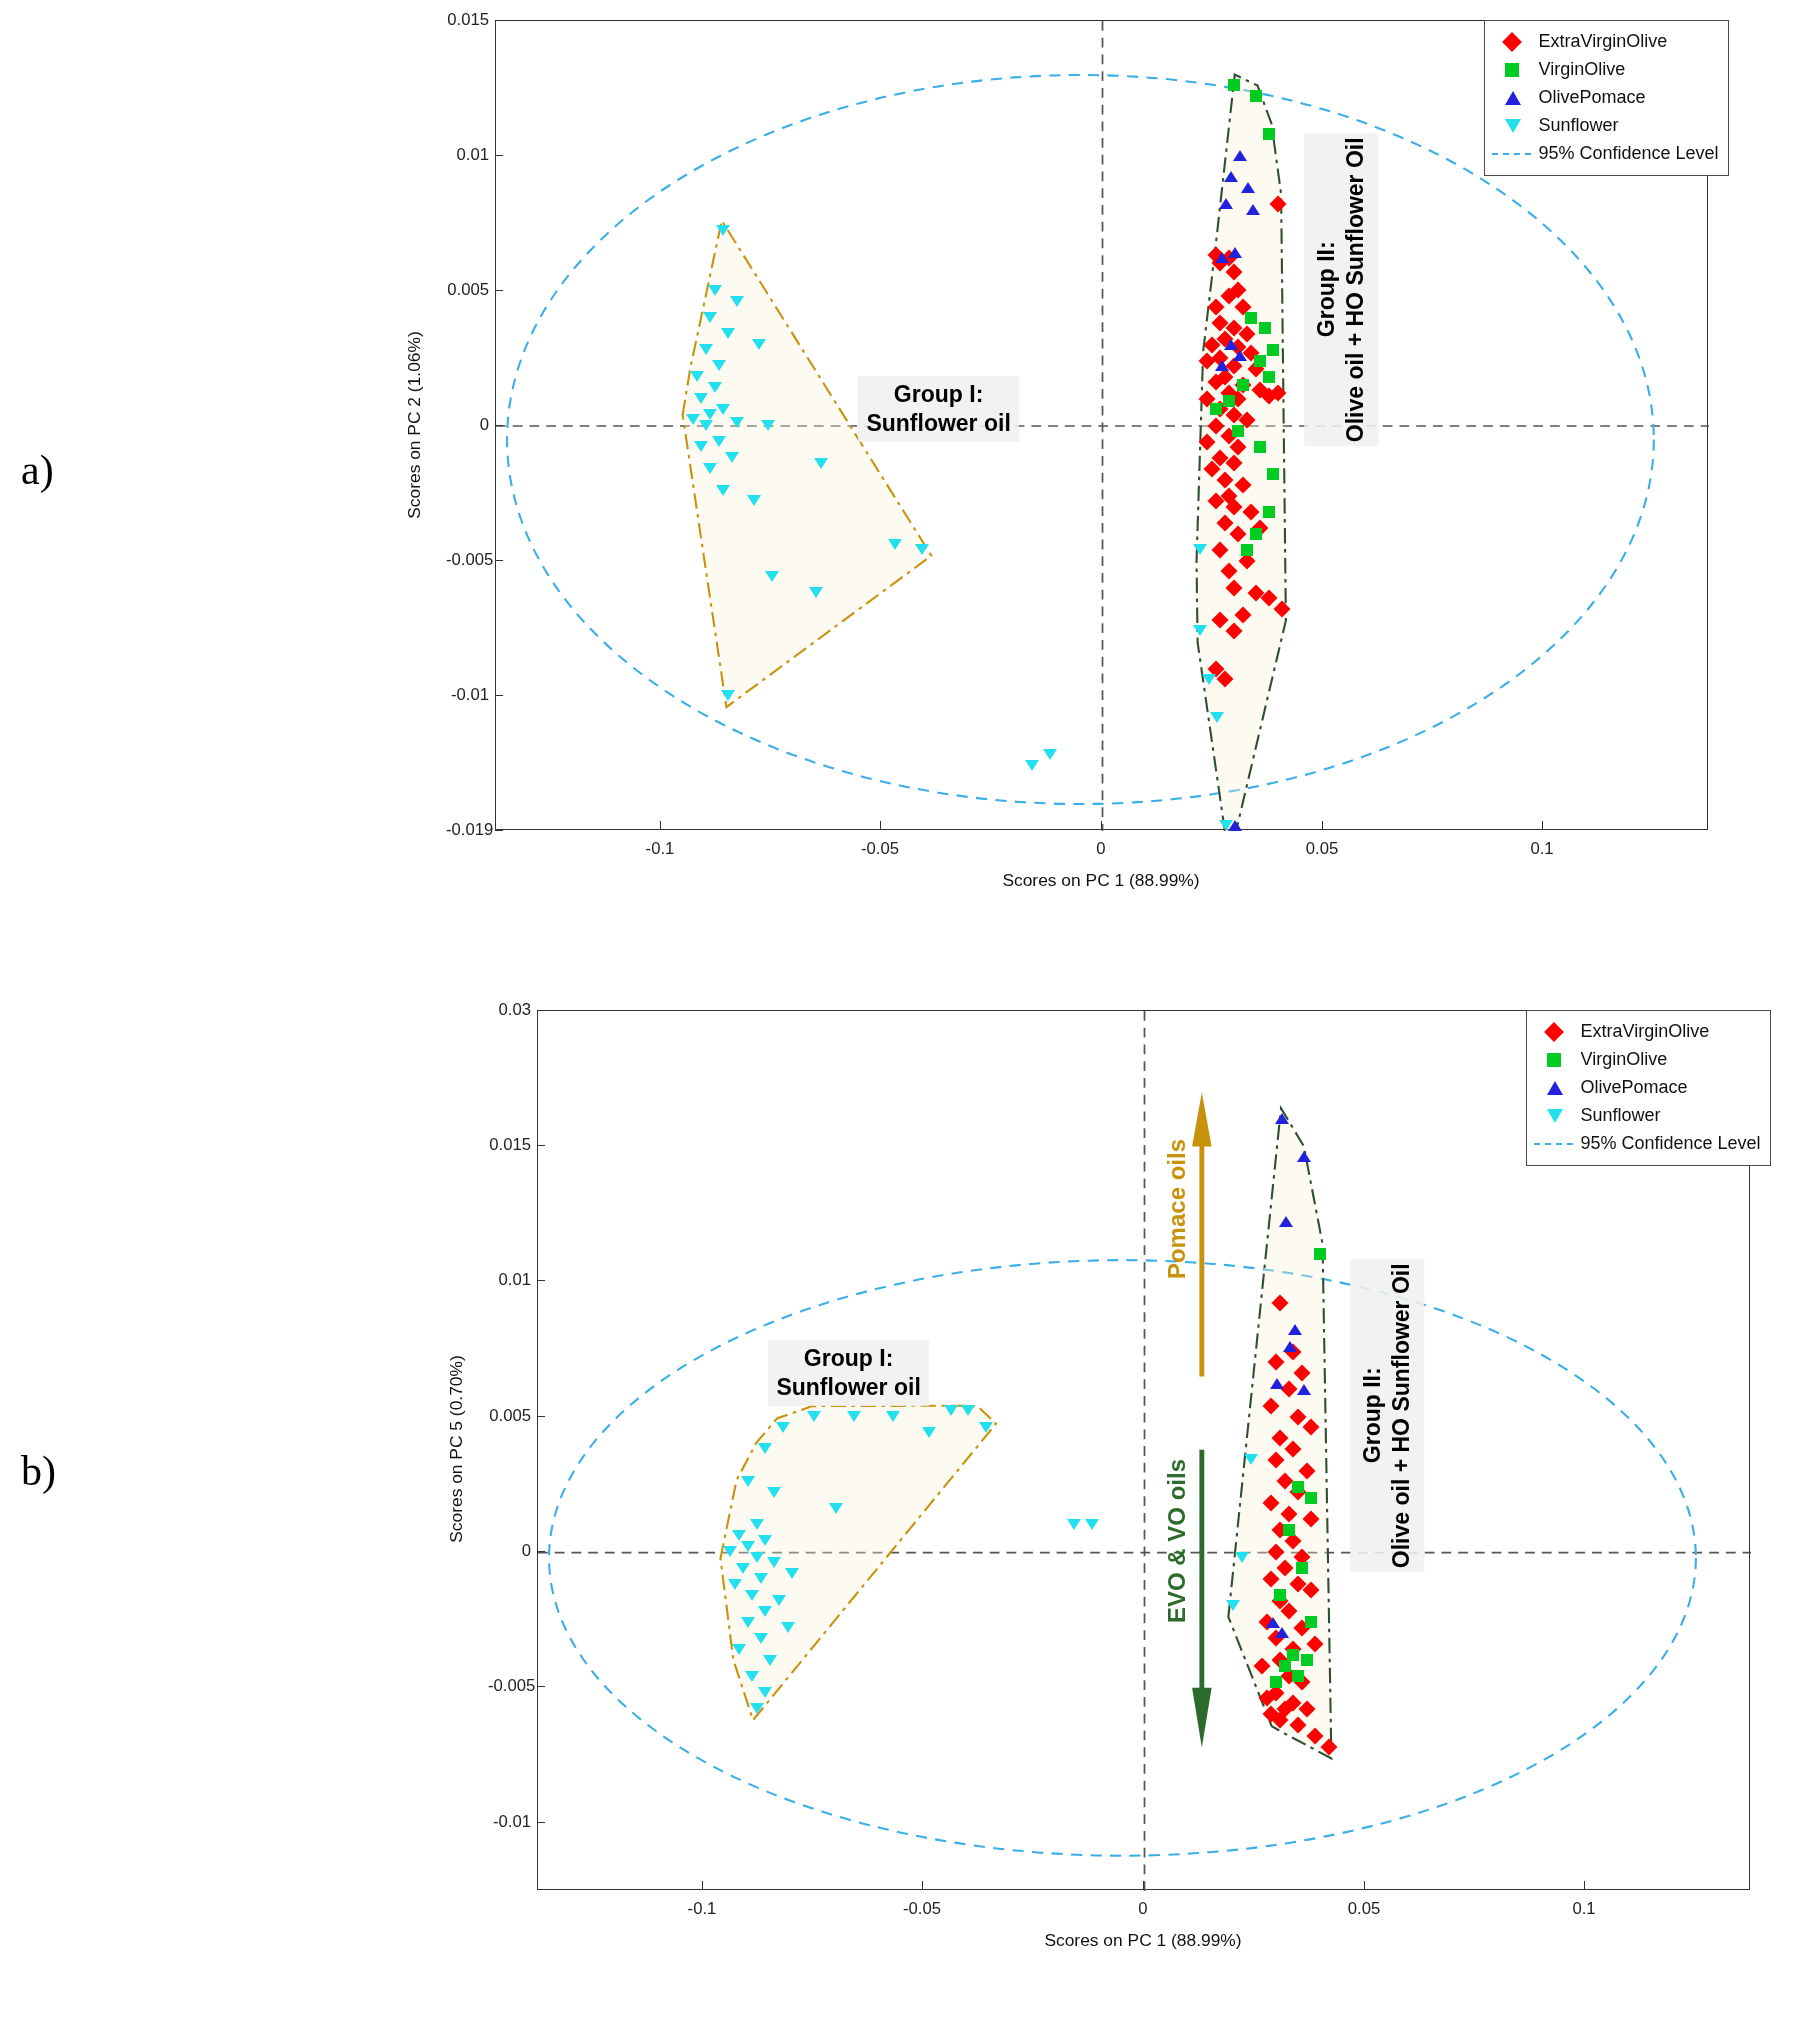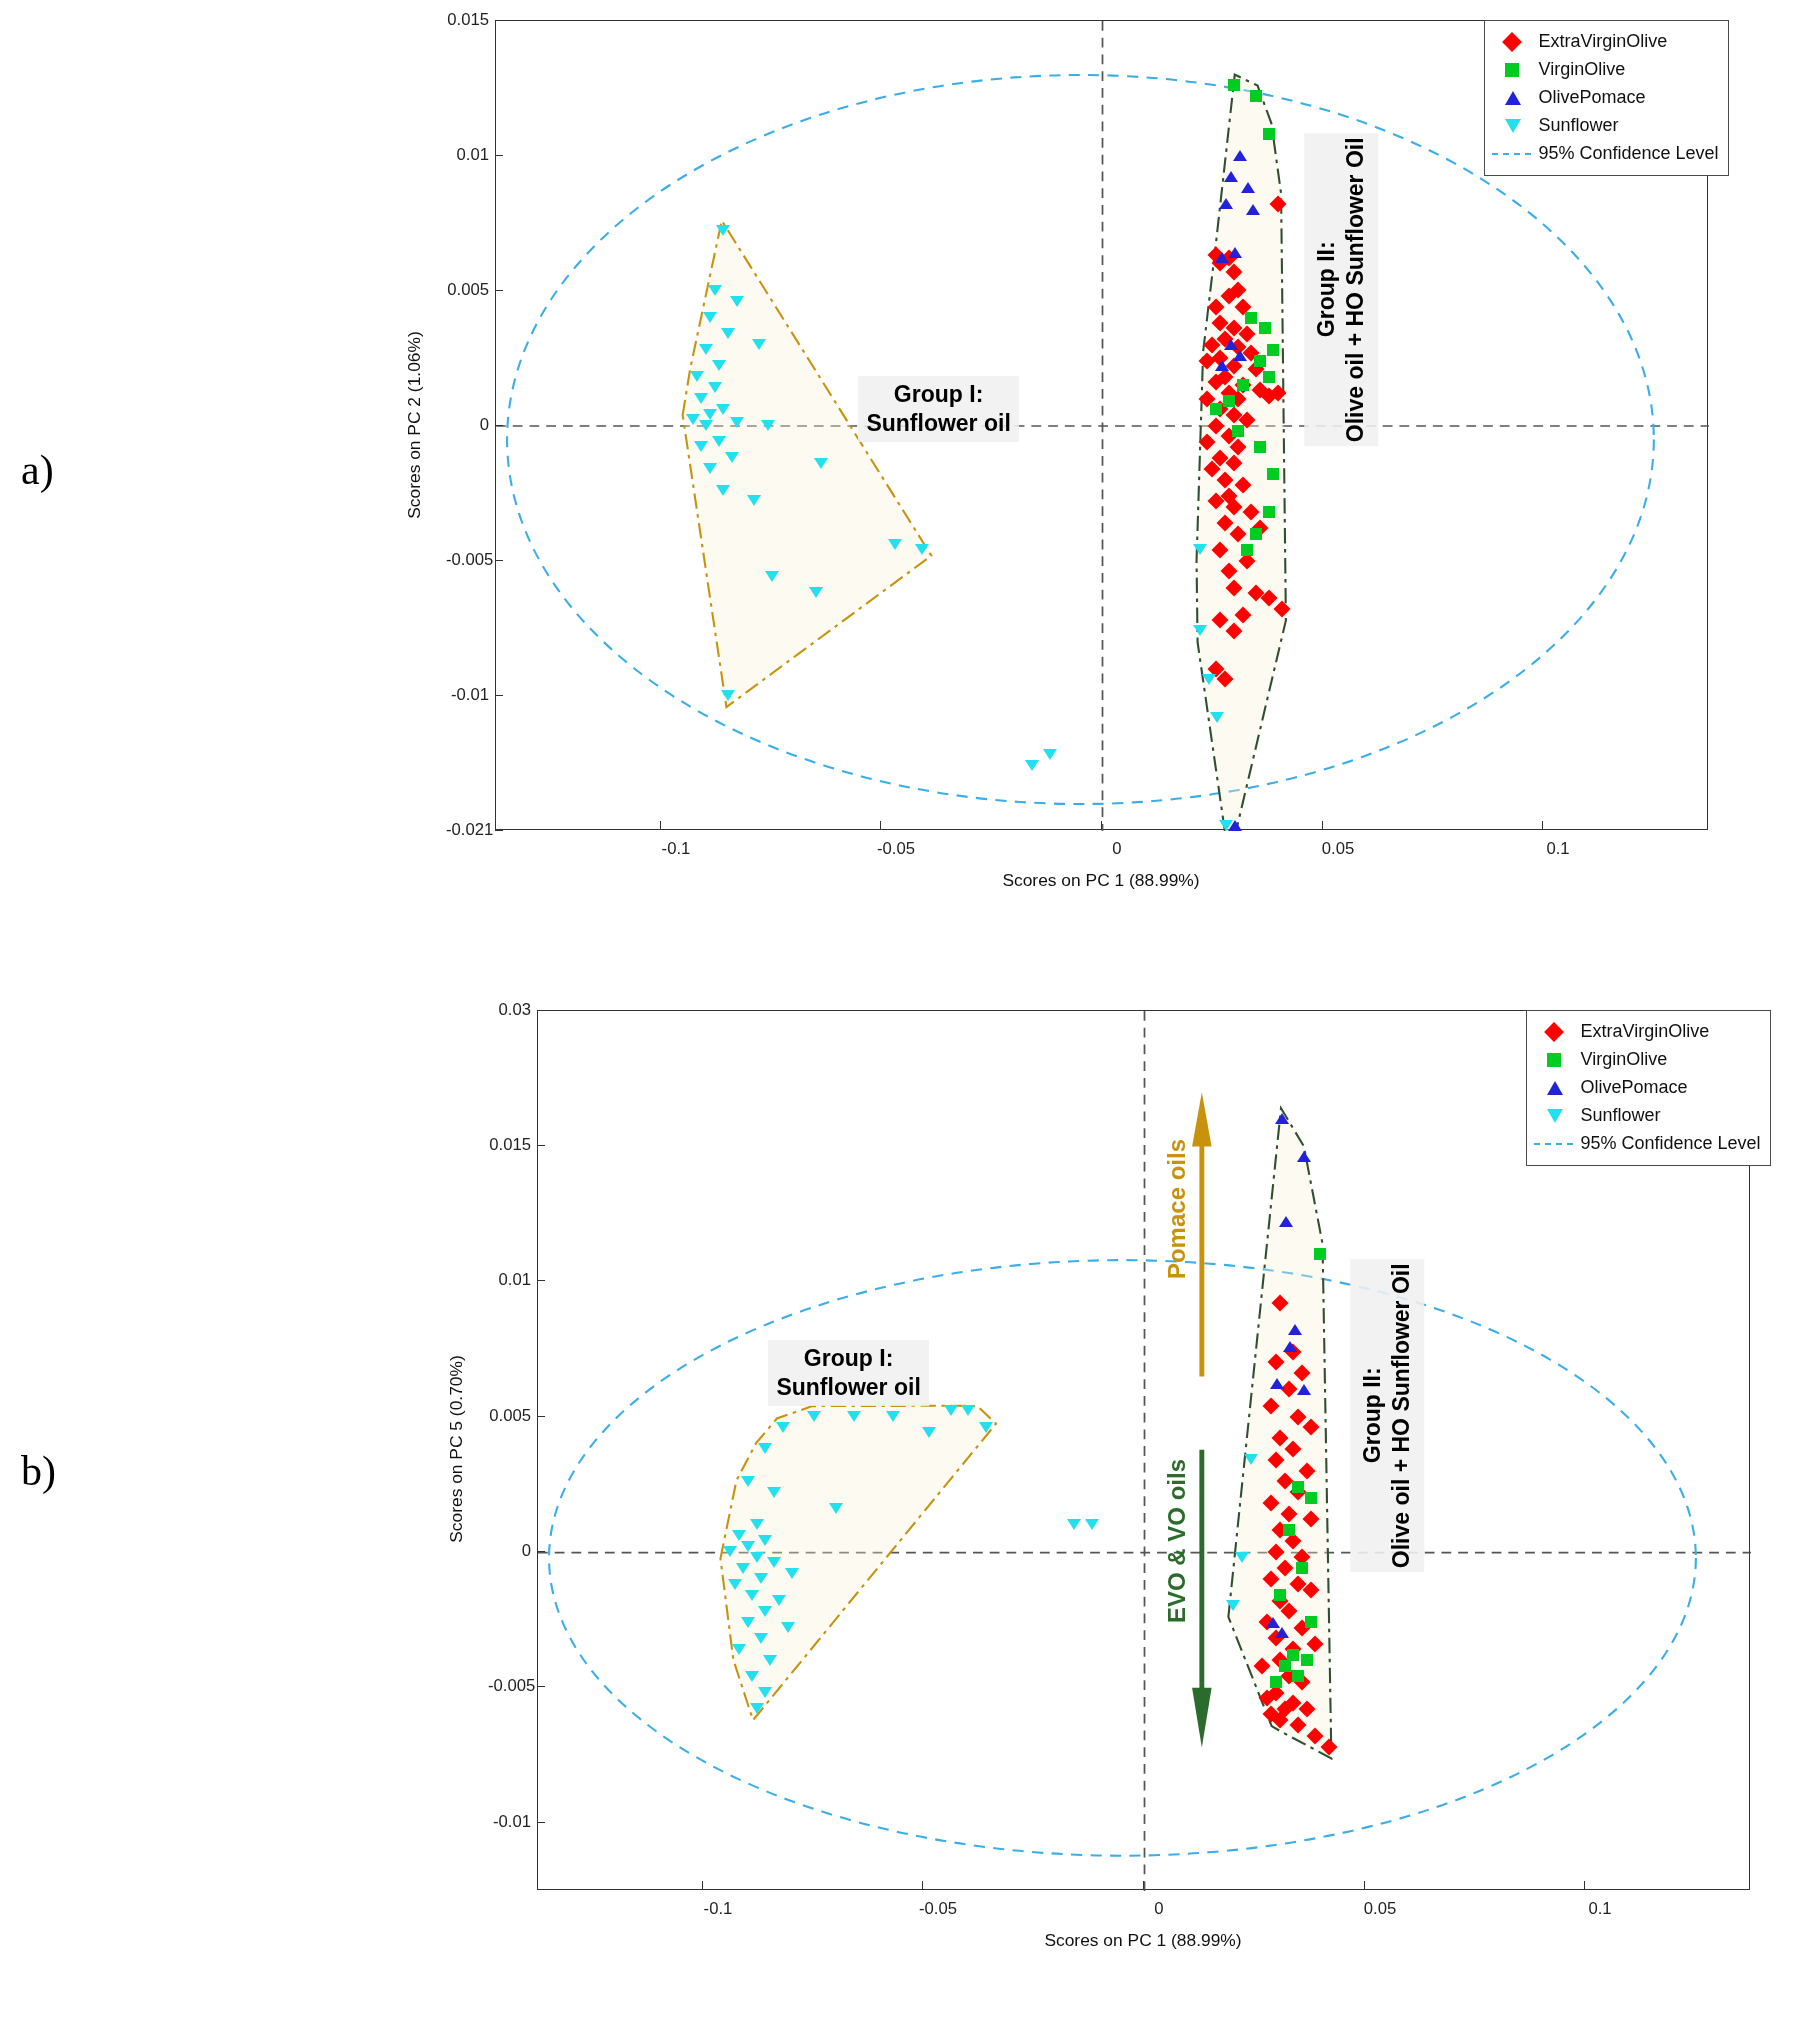--- a/index.html
+++ b/index.html
@@ -10,21 +10,21 @@
   #label-a{left:21px;top:446px;}
   #label-b{left:21px;top:1447px;}
 
   .plot-wrap{position:absolute;}
   #plot-a{left:376px;top:7px;width:1359px;height:906px;}
   #plot-b{left:418px;top:997px;width:1359px;height:976px;}
   .frame{position:absolute;border:1.4px solid #333;box-sizing:border-box;background:#fff;}
 
   .tick-label{position:absolute;font-size:16.7px;color:#222;white-space:nowrap;}
   .ytick{text-align:right;transform:translateY(-50%);}
-  .xtick{transform:translateX(-50%);margin-left:16px;}
+  .xtick{transform:translateX(-50%);}
   .tickmark{position:absolute;background:#333;}
 
   .axis-title{position:absolute;font-size:17.4px;color:#111;white-space:nowrap;}
   .ylab{transform-origin:0 0;}
 
   .legend{position:absolute;background:#fff;border:1px solid #4a4a4a;padding:7px 9.8px 7px 7px;}
   .legend-row{display:flex;align-items:center;height:28px;}
   .legend-sym{width:39px;height:18px;position:relative;margin-right:7px;flex:0 0 39px;}
   .legend-txt{font-size:18px;color:#111;white-space:nowrap;}
 
@@ -180,21 +180,21 @@
       <div class="tick-label ytick" style="left: 70px; width: 43px; top: 148px;">0.01</div>
       <div class="tickmark" style="left: 119px; top: 148px; width: 8.4px; height: 1.4px;"></div>
       <div class="tick-label ytick" style="left: 70px; width: 43px; top: 283px;">0.005</div>
       <div class="tickmark" style="left: 119px; top: 283px; width: 8.4px; height: 1.4px;"></div>
       <div class="tick-label ytick" style="left: 70px; width: 43px; top: 418px;">0</div>
       <div class="tickmark" style="left: 119px; top: 418px; width: 8.4px; height: 1.4px;"></div>
       <div class="tick-label ytick" style="left: 70px; width: 43px; top: 553px;">-0.005</div>
       <div class="tickmark" style="left: 119px; top: 553px; width: 8.4px; height: 1.4px;"></div>
       <div class="tick-label ytick" style="left: 70px; width: 43px; top: 688px;">-0.01</div>
       <div class="tickmark" style="left: 119px; top: 688px; width: 8.4px; height: 1.4px;"></div>
-      <div class="tick-label ytick" style="left: 70px; width: 43px; top: 823px;">-0.021</div>
+      <div class="tick-label ytick" style="left: 70px; width: 43px; top: 823px;">-0.019</div>
       <div class="tickmark" style="left: 119px; top: 823px; width: 8.4px; height: 1.4px;"></div>
       <div class="tick-label xtick" style="left: 284px; top: 832px;">-0.1</div>
       <div class="tickmark" style="left: 284px; top: 814px; width: 1.4px; height: 8.4px;"></div>
       <div class="tick-label xtick" style="left: 504px; top: 832px;">-0.05</div>
       <div class="tickmark" style="left: 504px; top: 814px; width: 1.4px; height: 8.4px;"></div>
       <div class="tick-label xtick" style="left: 725px; top: 832px;">0</div>
       <div class="tickmark" style="left: 725px; top: 814px; width: 1.4px; height: 8.4px;"></div>
       <div class="tick-label xtick" style="left: 946px; top: 832px;">0.05</div>
       <div class="tickmark" style="left: 946px; top: 814px; width: 1.4px; height: 8.4px;"></div>
       <div class="tick-label xtick" style="left: 1166px; top: 832px;">0.1</div>

